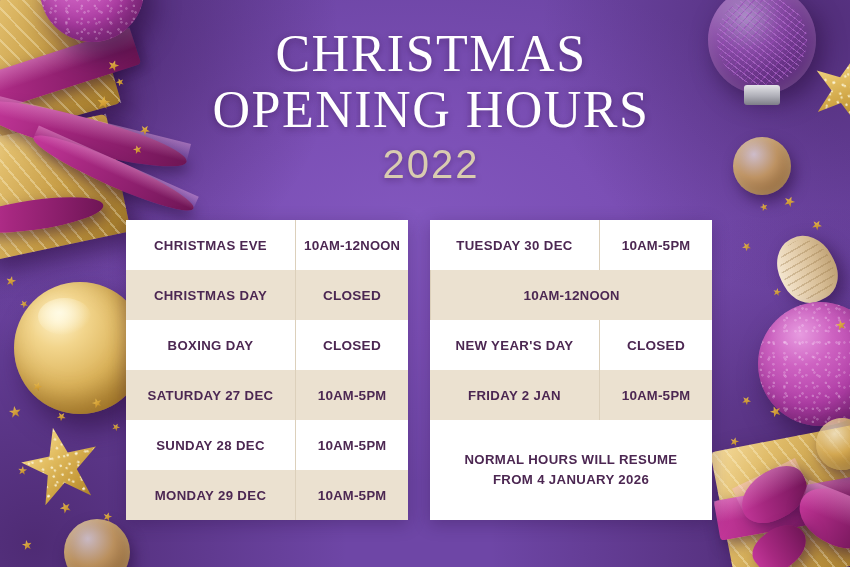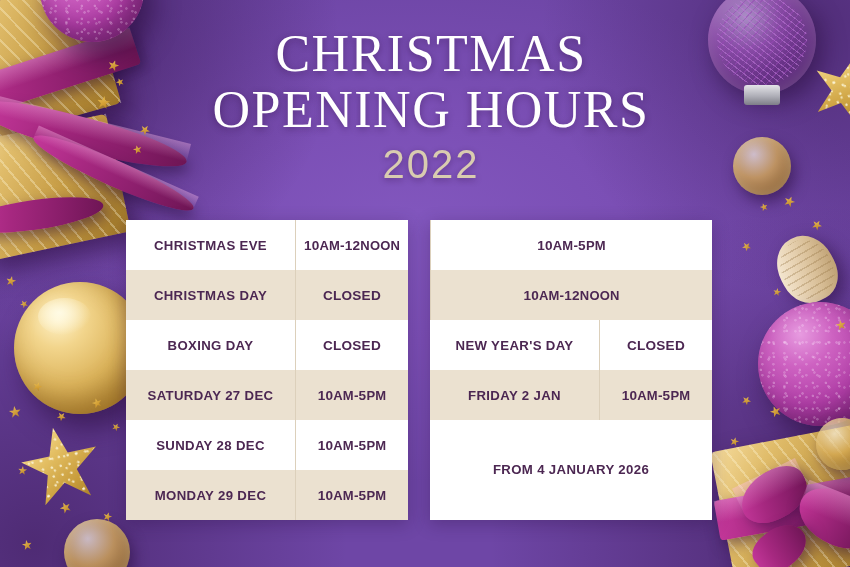--- a/index.html
+++ b/index.html
@@ -357,20 +357,21 @@
             <span>10</span>
             <span class="sc">AM</span>
             <span>-5</span>
             <span class="sc">PM</span>
           </div>
       </div>
     </div>
 
     <div class="sched-table">
       <div class="sched-row plain">
+        <div class="cell-day">TUESDAY 30 DEC</div>
         <div class="cell-hours">
             <span>10</span>
             <span class="sc">AM</span>
             <span>-5</span>
             <span class="sc">PM</span>
           </div>
       </div>
       <div class="sched-row shade">
         <div class="cell-hours">
             <span>10</span>
@@ -391,18 +392,19 @@
       <div class="sched-row shade">
         <div class="cell-day">FRIDAY 2 JAN</div>
         <div class="cell-hours">
             <span>10</span>
             <span class="sc">AM</span>
             <span>-5</span>
             <span class="sc">PM</span>
           </div>
       </div>
       <div class="note-block">
+        <div class="note-line">NORMAL HOURS WILL RESUME</div>
         <div class="note-line"><span>FROM </span><span class="strong">4 JANUARY 2026</span></div>
       </div>
     </div>
 
   </div>
 </div>
 
 </body></html>

